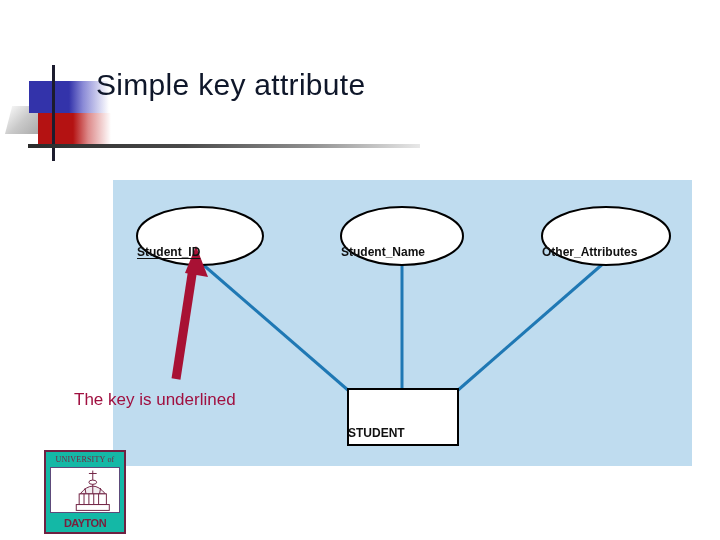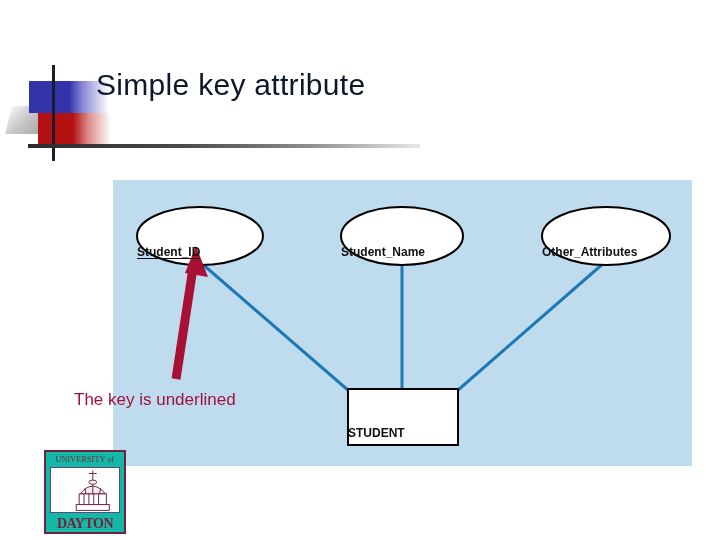--- a/index.html
+++ b/index.html
@@ -81,22 +81,22 @@
     font-family:"Liberation Serif", serif;
     font-size:8px;color:#7b1e3c;letter-spacing:.2px;
     white-space:nowrap;overflow:hidden;
   }
   #ud-mid{
     position:relative;height:44px;margin:0 4px;
     border:1px solid #5d4a7a;background:#ffffff;overflow:hidden;
   }
   #ud-bottom{
     height:21px;line-height:21px;text-align:center;
-    font-family:Liberation Serif, serif;
-    font-weight:bold;font-size:14px;color:#7b1e3c;
+    font-family:Liberation Sans, sans-serif;
+    font-weight:bold;font-size:11px;color:#7b1e3c;
     letter-spacing:-.5px;white-space:nowrap;overflow:hidden;
   }
   #ud-chapel{position:absolute;left:0;top:0;width:100%;height:100%;}
 </style>
 </head>
 <body>
 
 <div id="slide-decor">
   <div class="decor-gray"></div>
   <div class="decor-blue"></div>

